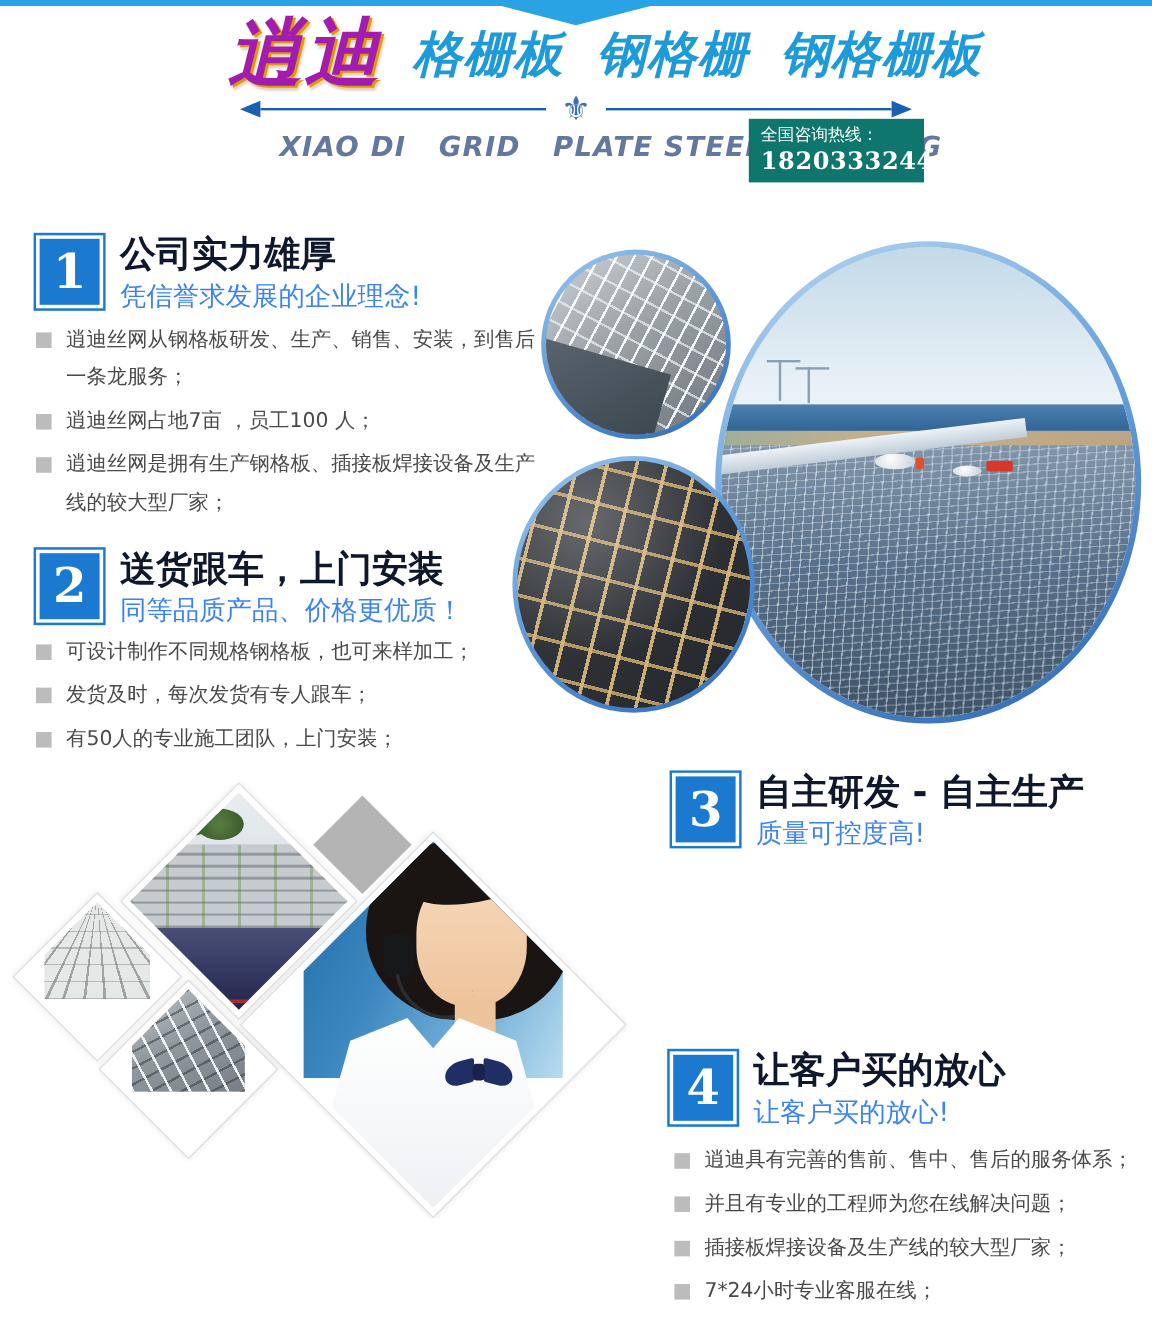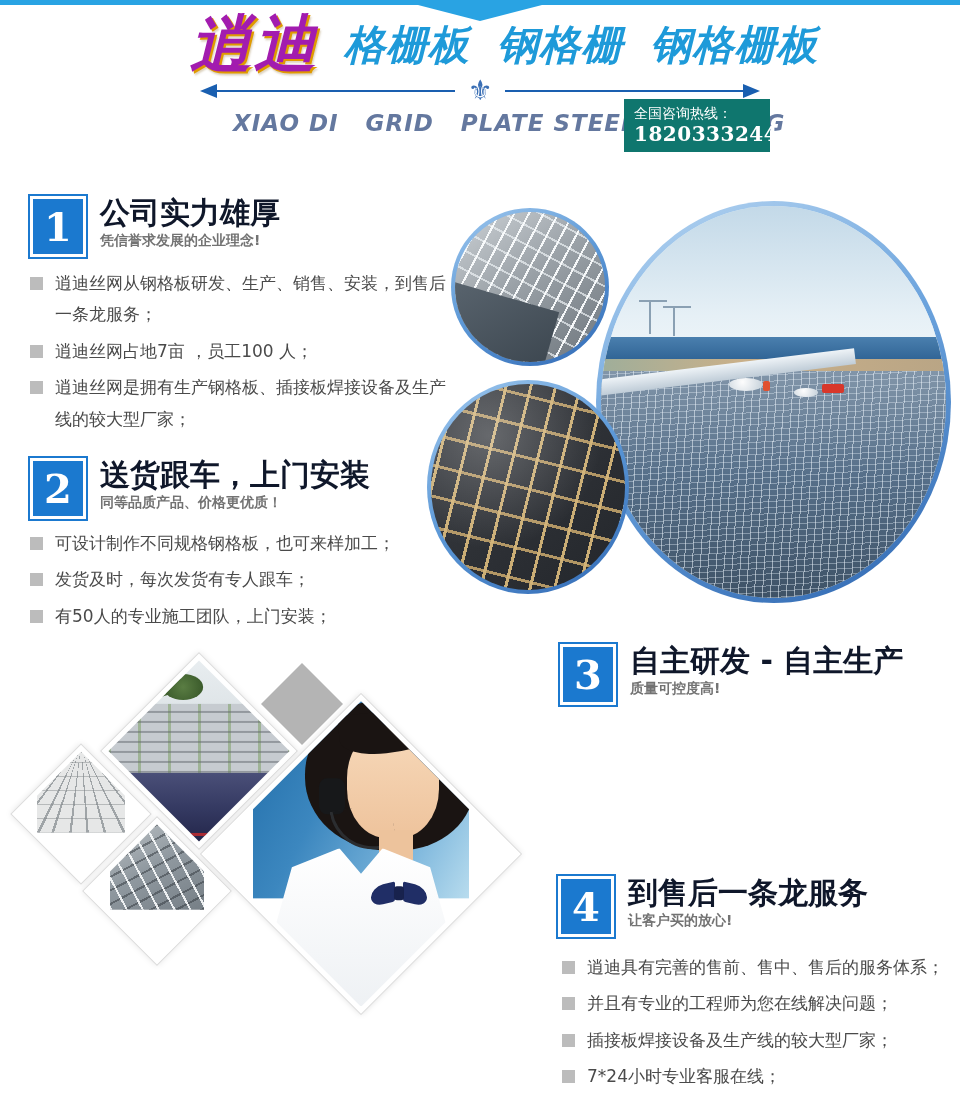--- a/index.html
+++ b/index.html
@@ -30,21 +30,21 @@
   .hl-label{font-size:14px;line-height:1.3;}
   .hl-phone{font-family:"DejaVu Serif","Liberation Serif",serif;font-weight:bold;font-size:20px;
             letter-spacing:.5px;line-height:1.25;}
 
   
   .feature{position:absolute;display:flex;gap:14px;align-items:flex-start;}
   .num-badge{width:50px;height:55px;background:#1b79cf;border:3px solid #fff;outline:2px solid #1b79cf;
              display:flex;align-items:center;justify-content:center;color:#fff;flex:0 0 auto;
              font-family:"DejaVu Serif","Liberation Serif",serif;font-size:40px;font-weight:bold;}
   .head-text h2{margin:0;font-size:30px;color:#0f172a;font-weight:bold;line-height:1.1;white-space:nowrap;}
-  .head-text p{margin:3px 0 0;font-size:14px;color:#737373;font-weight:bold;white-space:nowrap;}
+  .head-text p{margin:3px 0 0;font-size:22px;color:#3b82f6;font-weight:normal;white-space:nowrap;}
   .s1{left:30px;top:196px;} .s2{left:30px;top:458px;}
   .s3{left:560px;top:644px;} .s4{left:558px;top:876px;}
 
   .bullets{position:absolute;list-style:none;margin:0;padding:0;}
   .b1{left:30px;top:268px;width:428px;} .b2{left:30px;top:528px;width:430px;}
   .b3{left:562px;top:722px;width:392px;} .b4{left:562px;top:952px;width:396px;}
   .bullet{display:flex;gap:12px;margin-bottom:5px;font-size:17px;color:#4a4a4a;line-height:1.85;}
   .marker{flex:0 0 13px;width:13px;height:13px;background:#bcbcbc;margin-top:9px;}
 
   
@@ -216,21 +216,21 @@
     <div class="num-badge">3</div>
     <div class="head-text">
       <h2>自主研发 - 自主生产</h2>
       <p>质量可控度高!</p>
     </div>
   </section>
 
   <section class="feature s4">
     <div class="num-badge">4</div>
     <div class="head-text">
-      <h2>到售后一条龙服务</h2>
+      <h2>让客户买的放心</h2>
       <p>让客户买的放心!</p>
     </div>
   </section>
   <ul class="bullets b4">
       <li class="bullet">
         <span class="marker"></span>
         <span class="btext">逍迪具有完善的售前、售中、售后的服务体系；</span>
       </li>
       <li class="bullet">
         <span class="marker"></span>

